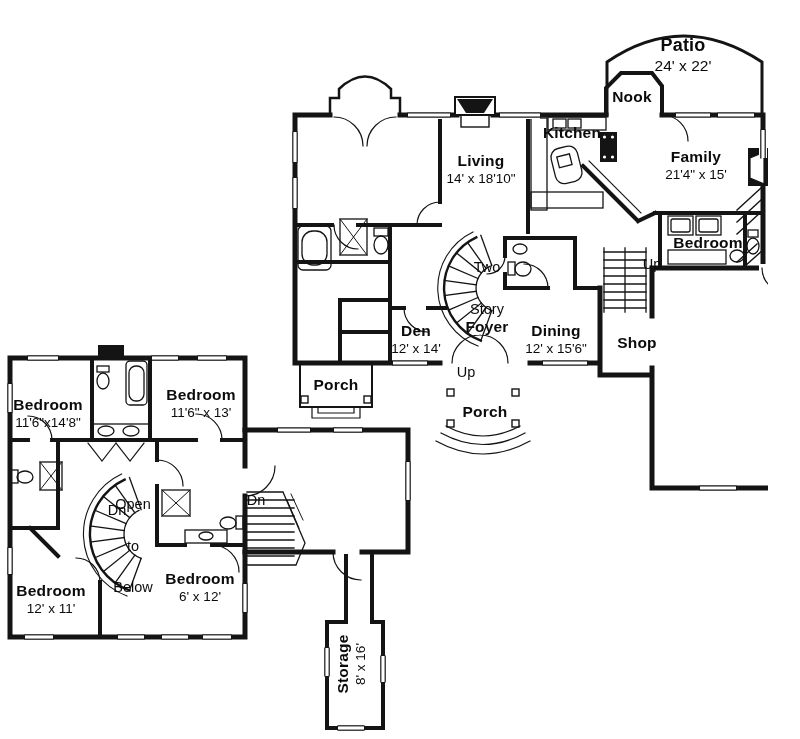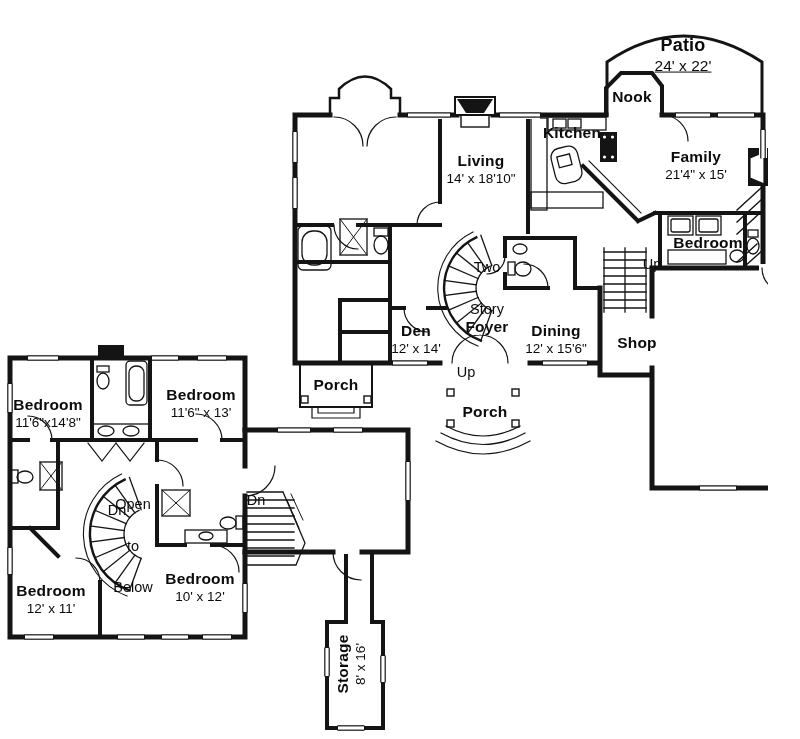--- a/index.html
+++ b/index.html
@@ -5,21 +5,21 @@
   html,body{margin:0;padding:0;background:#fff;}
   .stage{position:relative;width:768px;height:739px;background:#fff;overflow:hidden;
          font-family:"Liberation Sans",sans-serif;color:#0b0b0b;}
   .stage svg{position:absolute;left:0;top:0;}
   .lbl{position:absolute;transform:translate(-50%,-50%);text-align:center;
        white-space:nowrap;line-height:1.22;color:#0b0b0b;}
   .lbl.rot{transform:translate(-50%,-50%) rotate(-90deg);}
   .nm{font-weight:bold;font-size:15.5px;letter-spacing:.2px;}
   .dm{font-weight:normal;font-size:13.5px;}
   .big .nm{font-size:18px;}
-  .big .dm{font-size:15.5px;text-decoration:underline;}
+  .big .dm{font-size:15.5px;}
   .sm{font-weight:normal;font-size:14.5px;margin-top:24px;}
 </style>
 </head>
 <body>
 
 <div class="stage">
 
 <svg id="plan" width="800" height="739" viewBox="0 0 800 739">
   <g stroke="#141414" fill="none" stroke-linecap="square" stroke-linejoin="miter">
 
@@ -404,21 +404,21 @@
   <div class="sm">Open</div>
   <div class="sm">to</div>
   <div class="sm">Below</div>
 </div>
 <div class="lbl" style="left:51px;top:600px">
   <div class="nm">Bedroom</div>
       <div class="dm">12' x 11'</div>
 </div>
 <div class="lbl" style="left:200px;top:588px">
   <div class="nm">Bedroom</div>
-      <div class="dm">10' x 12'</div>
+      <div class="dm">6' x 12'</div>
 </div>
 <div class="lbl sm" style="left:256px;top:477px">
   <div>Dn</div>
 </div>
 <div class="lbl rot" style="left:352px;top:664px">
   <div class="nm">Storage</div>
       <div class="dm">8' x 16'</div>
 </div>
 
 </div>

